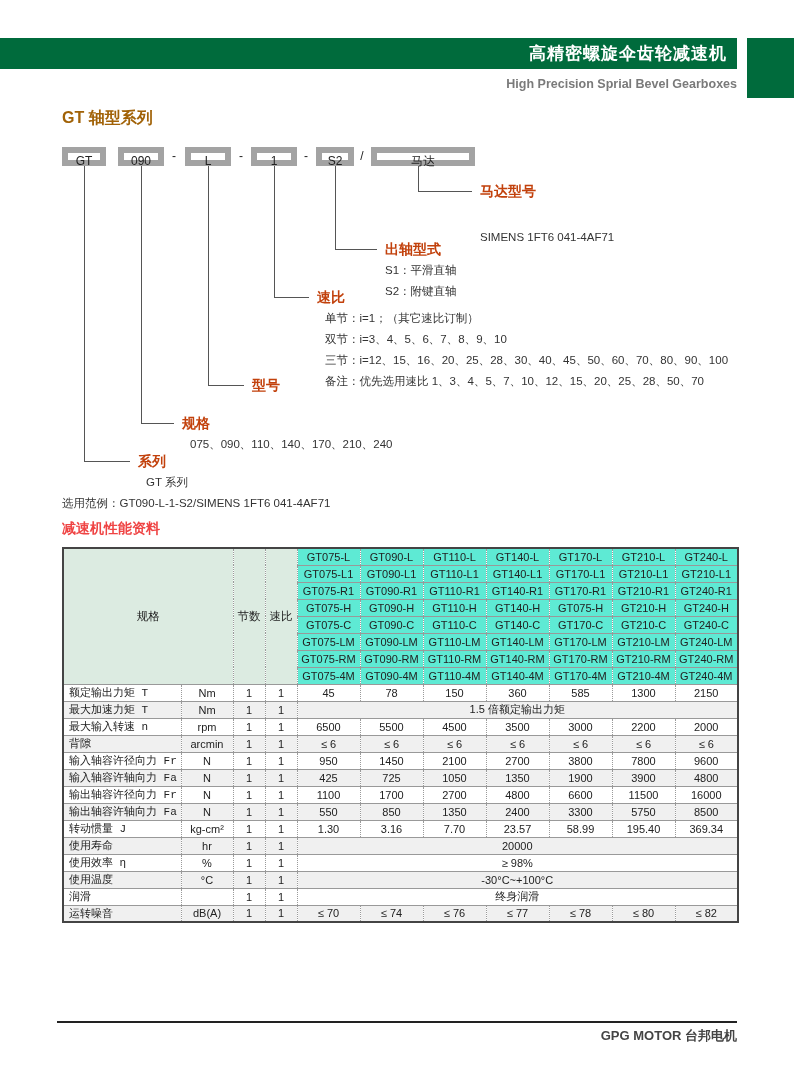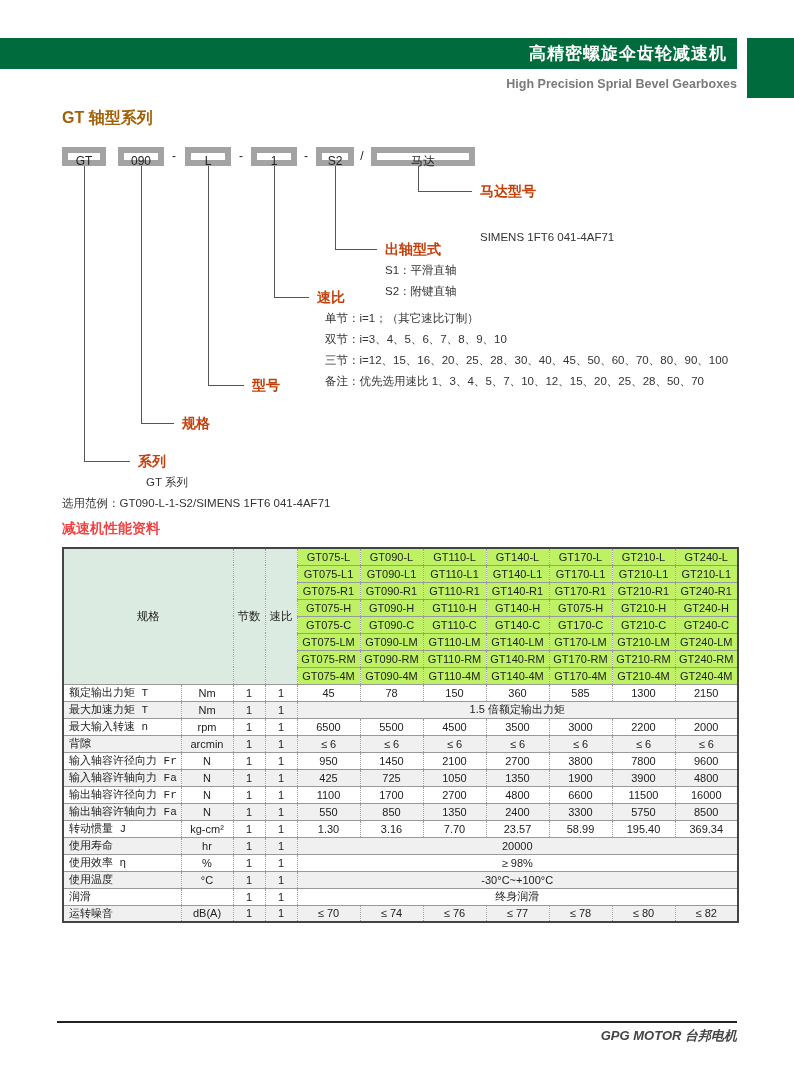--- a/index.html
+++ b/index.html
@@ -19,30 +19,30 @@
   .vline { position:absolute; width:0; border-left:1px solid #555; }
   .hline { position:absolute; height:0; border-top:1px solid #555; }
   .ann-title { position:absolute; font-size:14px; font-weight:bold; color:#c2410c; white-space:nowrap; }
   .ann-lines { position:absolute; font-size:11.5px; color:#333; line-height:21px; white-space:nowrap; }
   .example-line { position:absolute; left:62px; top:496px; font-size:11.5px; color:#333; }
 
   
   .perf-title { position:absolute; left:62px; top:520px; font-size:14px; font-weight:bold; color:#ef4444; }
   .perf-table { position:absolute; left:62px; top:547px; width:675px; border-collapse:collapse; table-layout:fixed; border:2px solid #444; }
   .perf-table th, .perf-table td { border-top:1px solid #999; border-left:1px dotted #9a9a9a; font-size:11px; font-weight:normal; color:#222; height:17px; padding:0 3px; text-align:center; overflow:hidden; white-space:nowrap; }
-  .perf-table th.mh { background:#bef264; }
+  .perf-table th.mh { background:#5eead4; }
   .perf-table th.lh { background:#DCEBE1; font-size:11.5px; }
   .perf-table td.lbl { text-align:left; padding-left:5px;font-family:Liberation Mono, monospace; }
   .perf-table tbody tr:nth-child(even) td { background:#F0F0F0; }
 
   
   .footnotes { position:absolute; left:62px; top:932px; font-size:11px; color:#333; line-height:16.4px; }
   .footnotes sub { font-size:7.5px; }
   .footer-line { position:absolute; left:57px; top:1021px; width:680px; border-top:2px solid #222; }
-  .footer-brand { position:absolute; left:0; top:1027px; width:737px; text-align:right; font-size:13px; font-weight:600; color:#444;font-style:italic; }
+  .footer-brand { position:absolute; left:0; top:1027px; width:737px; text-align:right; font-size:13px; font-weight:600; color:#444; }
 </style>
 </head>
 <body>
 
 <div class="page">
 
   <div class="green-bar">高精密螺旋伞齿轮减速机</div>
   <div class="green-tab"></div>
   <div class="subtitle-en">High Precision Sprial Bevel Gearboxes</div>
   <div class="section-title">GT 轴型系列</div>
@@ -86,20 +86,23 @@
   <div class="ann-lines" style="left:325px; top:308px;">
     <div>单节：i=1；（其它速比订制）</div>
     <div>双节：i=3、4、5、6、7、8、9、10</div>
     <div>三节：i=12、15、16、20、25、28、30、40、45、50、60、70、80、90、100</div>
     <div>备注：优先选用速比 1、3、4、5、7、10、12、15、20、25、28、50、70</div>
   </div>
 
   <div class="ann-title" style="left:252px; top:377px;">型号</div>
 
   <div class="ann-title" style="left:182px; top:415px;">规格</div>
+  <div class="ann-lines" style="left:190px; top:434px;">
+    <div>075、090、110、140、170、210、240</div>
+  </div>
 
   <div class="ann-title" style="left:138px; top:453px;">系列</div>
   <div class="ann-lines" style="left:146px; top:472px;">
     <div>GT 系列</div>
   </div>
 
   <div class="example-line">选用范例：GT090-L-1-S2/SIMENS 1FT6 041-4AF71</div>
 
   <div class="perf-title">减速机性能资料</div>
   <table class="perf-table" id="perf-table">

